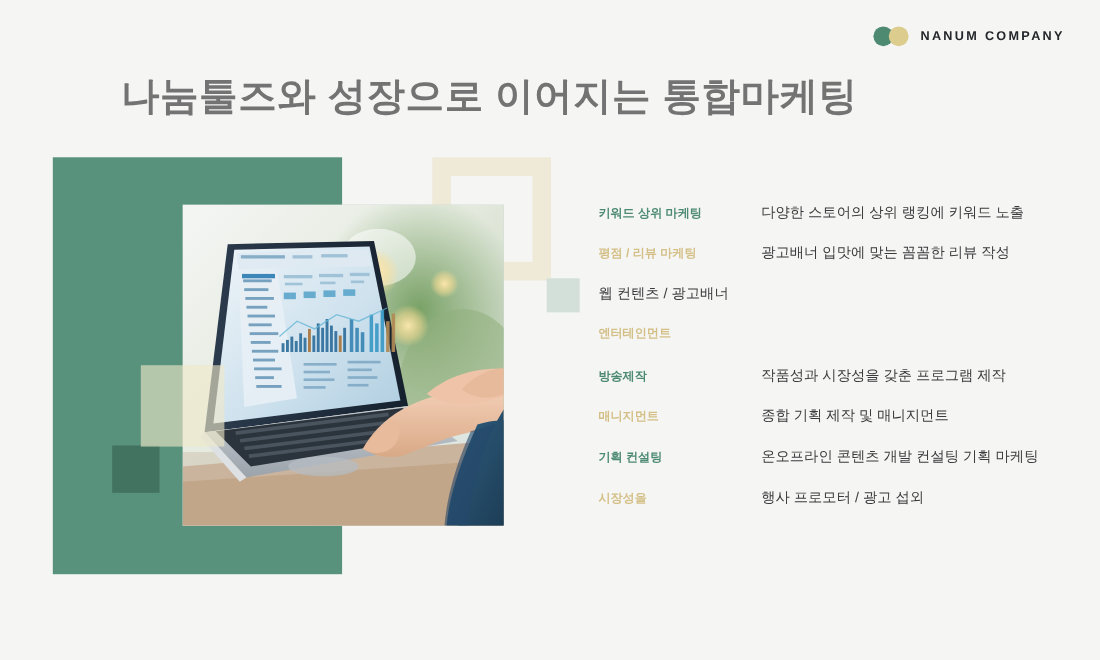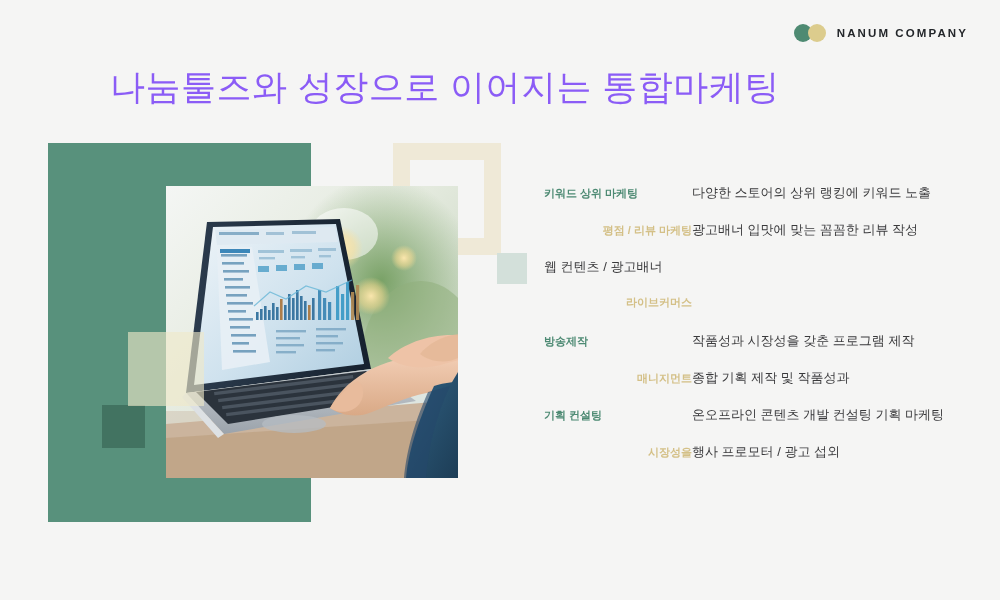--- a/index.html
+++ b/index.html
@@ -53,23 +53,23 @@
     color: #23262a;
     white-space: nowrap;
   }
 
   
   .headline {
     position: absolute;
     left: 110px;
     top: 64px;
     font-size: 35px;
-    font-weight: normal;
+    font-weight: bold;
     letter-spacing: 0.5px;
-    color: #8b5cf6;
+    color: #737373;
     white-space: nowrap;
   }
 
   
   .collage {
     position: absolute;
     left: 0;
     top: 0;
     width: 540px;
     height: 600px;
@@ -143,21 +143,21 @@
     height: 37px;
   }
   .service-label {
     width: 148px;
     flex: 0 0 148px;
     font-size: 11px;
     font-weight: bold;
     white-space: nowrap;
   }
   .service-label.green { color: #4d8a73; }
-  .service-label.tan   { color: #d4c087; text-align: right; }
+  .service-label.tan   { color: #d4c087; }
   .service-desc {
     font-size: 13px;
     color: #3a3a3c;
     white-space: nowrap;
   }
 </style>
 </head>
 <body>
 
 <div class="slide">
@@ -351,31 +351,31 @@
     <div class="service-row">
       <div class="service-label tan">평점 / 리뷰 마케팅</div>
       <div class="service-desc">광고배너 입맛에 맞는 꼼꼼한 리뷰 작성</div>
     </div>
 
     <div class="service-row">
       <div class="service-desc">웹 컨텐츠  / 광고배너</div>
     </div>
 
     <div class="service-row">
-      <div class="service-label tan">라이브커머스</div>
+      <div class="service-label tan">엔터테인먼트</div>
     </div>
 
     <div class="service-row">
       <div class="service-label green">방송제작</div>
       <div class="service-desc">작품성과 시장성을 갖춘 프로그램 제작</div>
     </div>
 
     <div class="service-row">
       <div class="service-label tan">매니지먼트</div>
-      <div class="service-desc">종합 기획 제작 및 작품성과</div>
+      <div class="service-desc">종합 기획 제작 및 매니지먼트</div>
     </div>
 
     <div class="service-row">
       <div class="service-label green">기획 컨설팅</div>
       <div class="service-desc">온오프라인 콘텐츠 개발 컨설팅 기획 마케팅</div>
     </div>
 
     <div class="service-row">
       <div class="service-label tan">시장성을</div>
       <div class="service-desc">행사 프로모터  / 광고 섭외</div>

